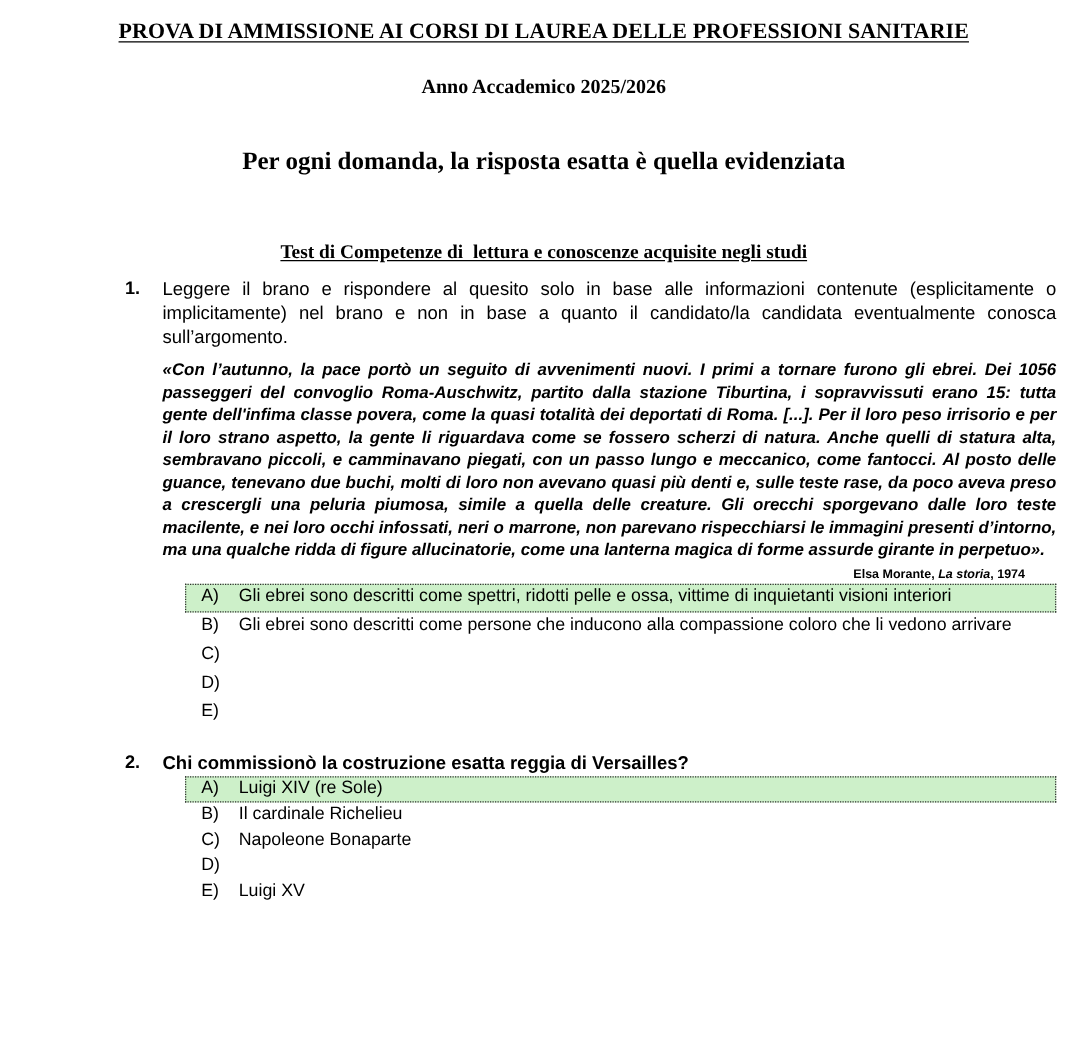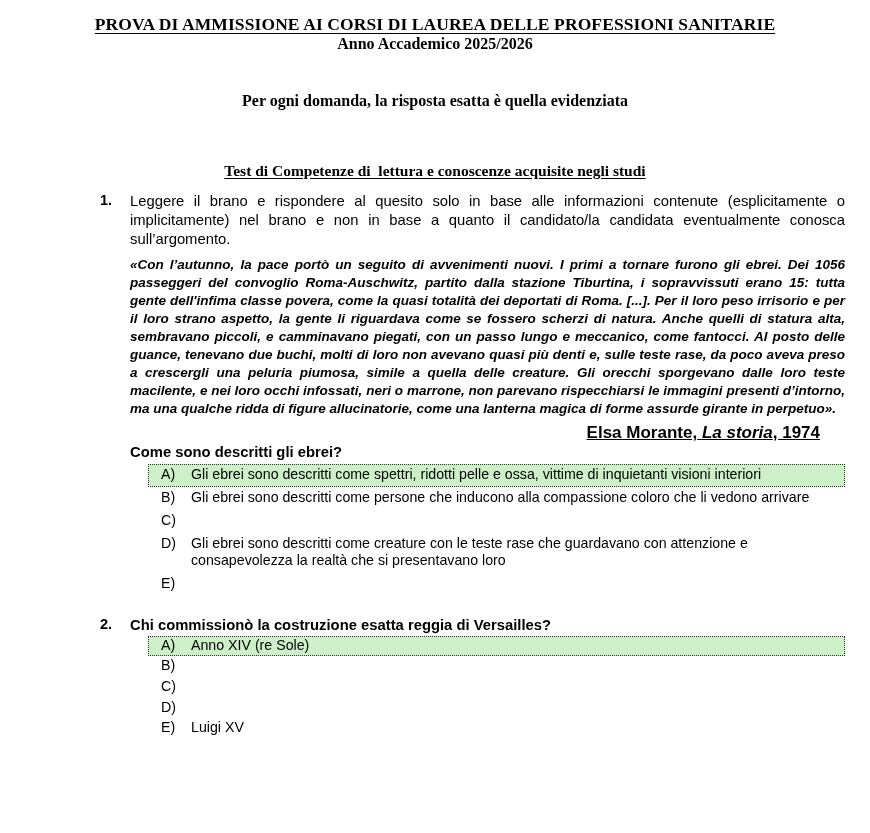--- a/index.html
+++ b/index.html
@@ -34,25 +34,26 @@
     margin: 0;
     padding-top: 14px;
     letter-spacing: 0.1px;
   }
   .doc-subtitle {
     font-family: "Liberation Serif", serif;
     font-weight: bold;
     font-size: 16px;
     text-align: center;
     margin: 0;
+    padding-top: 26px;
   }
   .doc-note {
     font-family: "Liberation Serif", serif;
     font-weight: bold;
-    font-size: 16px;
+    font-size: 20px;
     text-align: center;
     margin: 0;
     padding-top: 39px;
   }
   .section-title {
     font-family: "Liberation Serif", serif;
     font-weight: bold;
     font-size: 15.5px;
     text-align: center;
     text-decoration: underline;
@@ -93,26 +94,25 @@
   .passage {
     font-size: 13.5px;
     font-style: italic;
     font-weight: bold;
     line-height: 1.34;
     text-align: justify;
     margin: 6px 0 0 0;
     padding-right: 0px;
   }
   .attribution {
-    font-size: 17px;
+    font-size: 10px;
     font-weight: bold;
     text-align: right;
     margin: 5px 0 0 0;
     padding-right: 25px;
-    text-decoration: underline;
   }
   .attribution .work {
     font-style: italic;
   }
 
   
   .options {
     margin: 2px 0 0 0;
     padding: 0;
     list-style: none;
@@ -175,59 +175,59 @@
   <div class="question">
     <div class="q-number">1.</div>
 
     <p class="q-stem">Leggere il brano e rispondere al quesito solo in base alle informazioni contenute (esplicitamente o implicitamente) nel brano e non in base a quanto il candidato/la candidata eventualmente conosca sull’argomento.</p>
 
     <p class="passage">«Con l’autunno, la pace portò un seguito di avvenimenti nuovi. I primi a tornare furono gli ebrei. Dei 1056 passeggeri del convoglio Roma-Auschwitz, partito dalla stazione Tiburtina, i sopravvissuti erano 15: tutta gente dell'infima classe povera, come la quasi totalità dei deportati di Roma. [...]. Per il loro peso irrisorio e per il loro strano aspetto, la gente li riguardava come se fossero scherzi di natura. Anche quelli di statura alta, sembravano piccoli, e camminavano piegati, con un passo lungo e meccanico, come fantocci. Al posto delle guance, tenevano due buchi, molti di loro non avevano quasi più denti e, sulle teste rase, da poco aveva preso a crescergli una peluria piumosa, simile a quella delle creature. Gli orecchi sporgevano dalle loro teste macilente, e nei loro occhi infossati, neri o marrone, non parevano rispecchiarsi le immagini presenti d’intorno, ma una qualche ridda di figure allucinatorie, come una lanterna magica di forme assurde girante in perpetuo».</p>
 
     <p class="attribution"><span>Elsa Morante,</span>
       <span class="work">La storia</span><span>, 1974</span></p>
 
-    <p class="q-heading">Come sono descritti gli ebrei?</p>
 
     <ul class="options">
       <li class="option highlight">
         <span class="letter">A)</span>
         <span class="otext">Gli ebrei sono descritti come spettri, ridotti pelle e ossa, vittime di inquietanti visioni interiori</span>
       </li>
       <li class="option">
         <span class="letter">B)</span>
         <span class="otext">Gli ebrei sono descritti come persone che inducono alla compassione coloro che li vedono arrivare</span>
       </li>
       <li class="option">
         <span class="letter">C)</span>
       </li>
       <li class="option">
         <span class="letter">D)</span>
-        <span class="otext">Gli ebrei sono descritti come creature con le teste rase che guardavano con attenzione e consapevolezza la realtà che si presentavano loro</span>
       </li>
       <li class="option">
         <span class="letter">E)</span>
       </li>
     </ul>
   </div>
 
   <div class="question q2-block">
     <div class="q-number">2.</div>
 
     <p class="q-heading">Chi commissionò la costruzione esatta reggia di Versailles?</p>
 
     <ul class="options q2-options">
       <li class="option highlight">
         <span class="letter">A)</span>
-        <span class="otext">Anno XIV (re Sole)</span>
+        <span class="otext">Luigi XIV (re Sole)</span>
       </li>
       <li class="option">
         <span class="letter">B)</span>
+        <span class="otext">Il cardinale Richelieu</span>
       </li>
       <li class="option">
         <span class="letter">C)</span>
+        <span class="otext">Napoleone Bonaparte</span>
       </li>
       <li class="option">
         <span class="letter">D)</span>
       </li>
       <li class="option">
         <span class="letter">E)</span>
         <span class="otext">Luigi XV</span>
       </li>
     </ul>
   </div>

